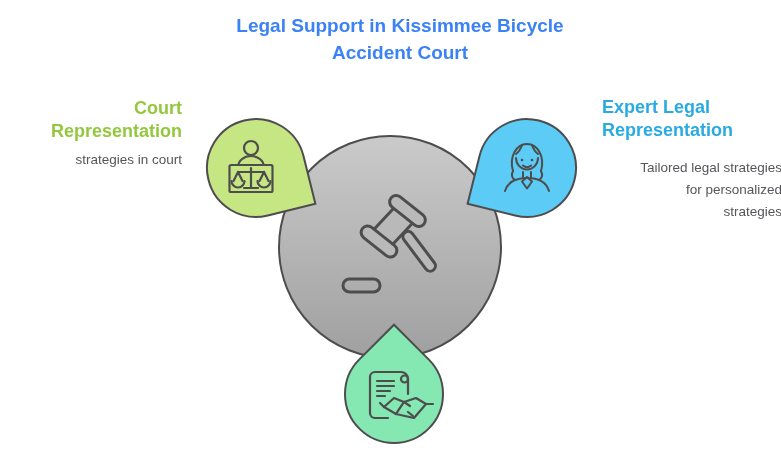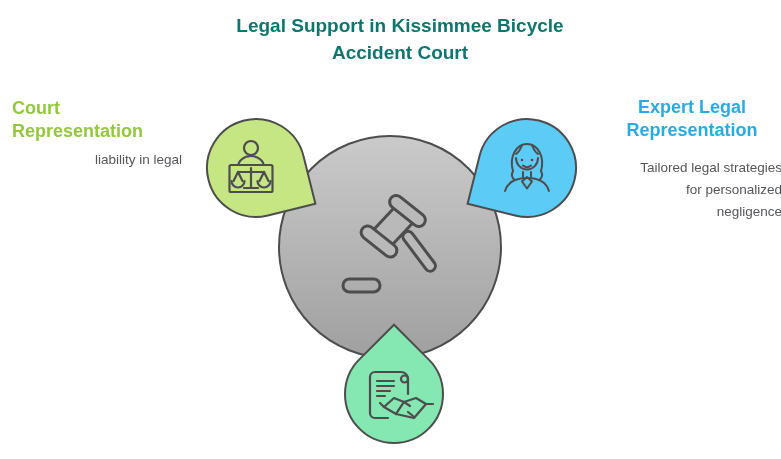--- a/index.html
+++ b/index.html
@@ -4,42 +4,42 @@
 <style>
   html,body{margin:0;padding:0;background:#ffffff;}
   .canvas{
     position:relative;width:781px;height:459px;overflow:hidden;
     font-family:"Liberation Sans",sans-serif;background:#ffffff;
   }
   .abs{position:absolute;}
   
   .title{
     left:200px;top:12px;width:400px;text-align:center;
-    font-size:19px;font-weight:700;line-height:27px;color:#0f766e;
+    font-size:19px;font-weight:700;line-height:27px;color:#3b82f6;
   }
   
   .circle{
     left:278px;top:135px;width:224px;height:224px;border-radius:50%;
     border:2.5px solid #4d4d4d;box-sizing:border-box;
     background:linear-gradient(#cacaca,#a0a0a0);z-index:1;
   }
   
   .drop{
     width:100px;height:100px;border:2.5px solid #4d4d4d;box-sizing:border-box;z-index:2;
   }
   .drop-court{left:206px;top:118px;background:#c6e583;border-radius:50% 50% 0 50%;transform:rotate(-14deg);}
   .drop-expert{left:477px;top:118px;background:#5ccbf5;border-radius:50% 50% 50% 0;transform:rotate(14deg);}
   .drop-agreement{left:344px;top:344px;background:#85e7b1;border-radius:0 50% 50% 50%;transform:rotate(45deg);}
   .icon{z-index:3;}
   
   .label{font-size:18px;font-weight:700;line-height:23px;}
   .desc{font-size:13.5px;font-weight:400;color:#55565a;}
-  .label-court{left:12px;top:97px;width:170px;text-align:left;color:#93c83e;}
+  .label-court{left:12px;top:97px;width:170px;text-align:right;color:#93c83e;}
   .desc-court{left:12px;top:150px;width:170px;text-align:right;line-height:19px;}
-  .label-expert{left:602px;top:96px;width:180px;text-align:center;color:#29abe2;}
+  .label-expert{left:602px;top:96px;width:180px;text-align:left;color:#29abe2;}
   .desc-expert{left:602px;top:157px;width:180px;text-align:right;line-height:22px;}
   svg{display:block;}
 </style>
 </head>
 <body>
 
 <div class="canvas">
 
   <div class="abs title">
     <div>Legal Support in Kissimmee Bicycle</div>
@@ -95,26 +95,26 @@
     <path d="M28,46 L36,34 L48,30 L58,36 L46,50 Z" fill="#85e7b1"></path>
     <path d="M36,34 l6,4 M40,44 l5,4"></path>
     <path d="M16,39 l-4,-4 M58,36 l7,0"></path>
   </svg>
 
   <div class="abs label label-court">
     <div>Court</div>
     <div>Representation</div>
   </div>
   <div class="abs desc desc-court">
-    <div>liability in legal</div>
+    <div>strategies in court</div>
   </div>
 
   <div class="abs label label-expert">
     <div>Expert Legal</div>
     <div>Representation</div>
   </div>
   <div class="abs desc desc-expert">
     <div>Tailored legal strategies</div>
     <div>for personalized</div>
-    <div>negligence</div>
+    <div>strategies</div>
   </div>
 
 </div>
 
 </body></html>

